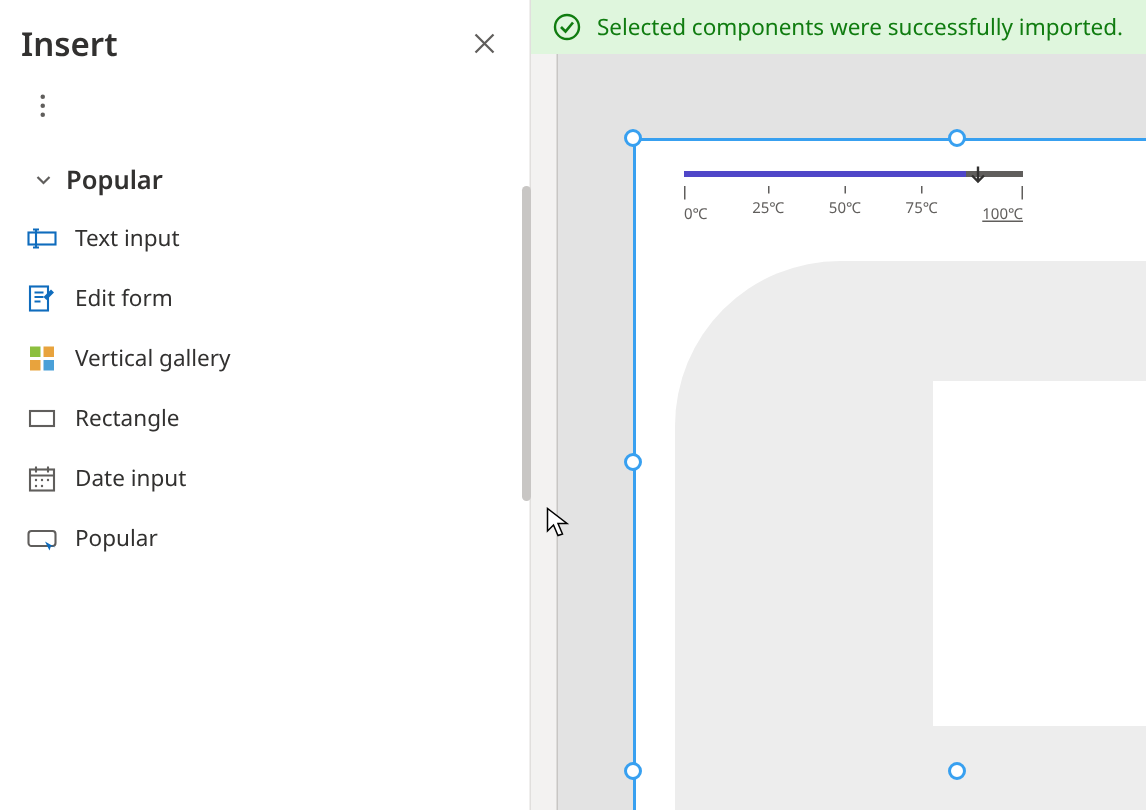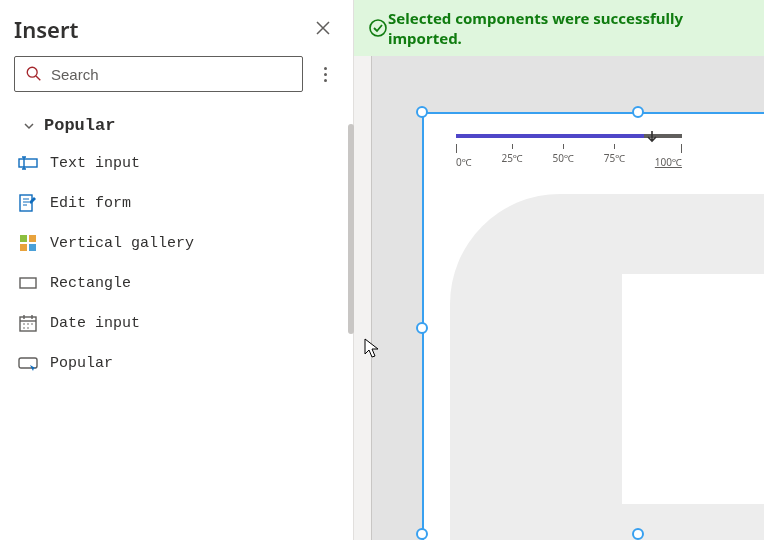--- a/index.html
+++ b/index.html
@@ -17,20 +17,21 @@
   height: 100%;
   border-right: 1px solid #e1dfdd;
   display: flex;
   flex-direction: column;
   padding: 10px 0 0 0;
   background: #fff;
   position: relative;
 }
 .panel-header {
   display: flex;
+  align-items: center;
   justify-content: space-between;
   padding: 4px 16px 12px 14px;
 }
 .panel-title {
   font-size: 22px;
   font-weight: 600;
   color: #323130;
 }
 .close-btn {
   width: 28px;
@@ -75,21 +76,20 @@
   align-items: center;
   justify-content: center;
   gap: 3px;
   cursor: pointer;
 }
 .more-btn span { width: 3px; height: 3px; background: #605e5c; border-radius: 50%; }
 .panel-list {
   flex: 1;
   overflow: auto;
   padding: 4px 0 8px 0;
-  font-family: Liberation Mono, monospace;
 }
 .section-header {
   display: flex;
   align-items: center;
   gap: 8px;
   padding: 10px 14px 8px 22px;
   cursor: pointer;
 }
 .section-header .chev {
   width: 14px;
@@ -134,24 +134,23 @@
   height: 100%;
   background: #e3e3e3;
   display: flex;
   flex-direction: column;
 }
 .toast {
   background: #dff6dd;
   color: #107c10;
   display: flex;
   align-items: center;
-  gap: 0;
+  gap: 10px;
   padding: 8px 14px;
   font-size: 15px;
-  font-weight: bold;
 }
 .toast svg { width: 20px; height: 20px; color: #107c10; flex-shrink: 0; }
 .canvas-viewport {
   flex: 1;
   position: relative;
   padding-top: 58px;
   padding-left: 62px;
 }
 .canvas-edge {
   position: absolute;
@@ -270,27 +269,20 @@
 <div class="insert-panel">
   <div class="panel-header">
     <div class="panel-title">Insert</div>
     <div class="close-btn">
       <svg viewBox="0 0 16 16">
           <path d="M2 2 L14 14 M14 2 L2 14" stroke="currentColor" stroke-width="1.5" fill="none"></path>
         </svg>
     </div>
   </div>
   <div class="search-row">
-    <div class="search-box">
-      <svg viewBox="0 0 20 20">
-          <circle cx="8" cy="8" r="5.5" stroke="#a4262c" stroke-width="1.5" fill="none"></circle>
-          <path d="M12.2 12.2 L17 17" stroke="#a4262c" stroke-width="1.5"></path>
-        </svg>
-      <input class="search-input" type="text" placeholder="Search" style="">
-    </div>
     <div class="more-btn">
       <span></span>
         <span></span>
         <span></span>
     </div>
   </div>
 
   <div class="panel-list">
 
     <div class="section-header">

